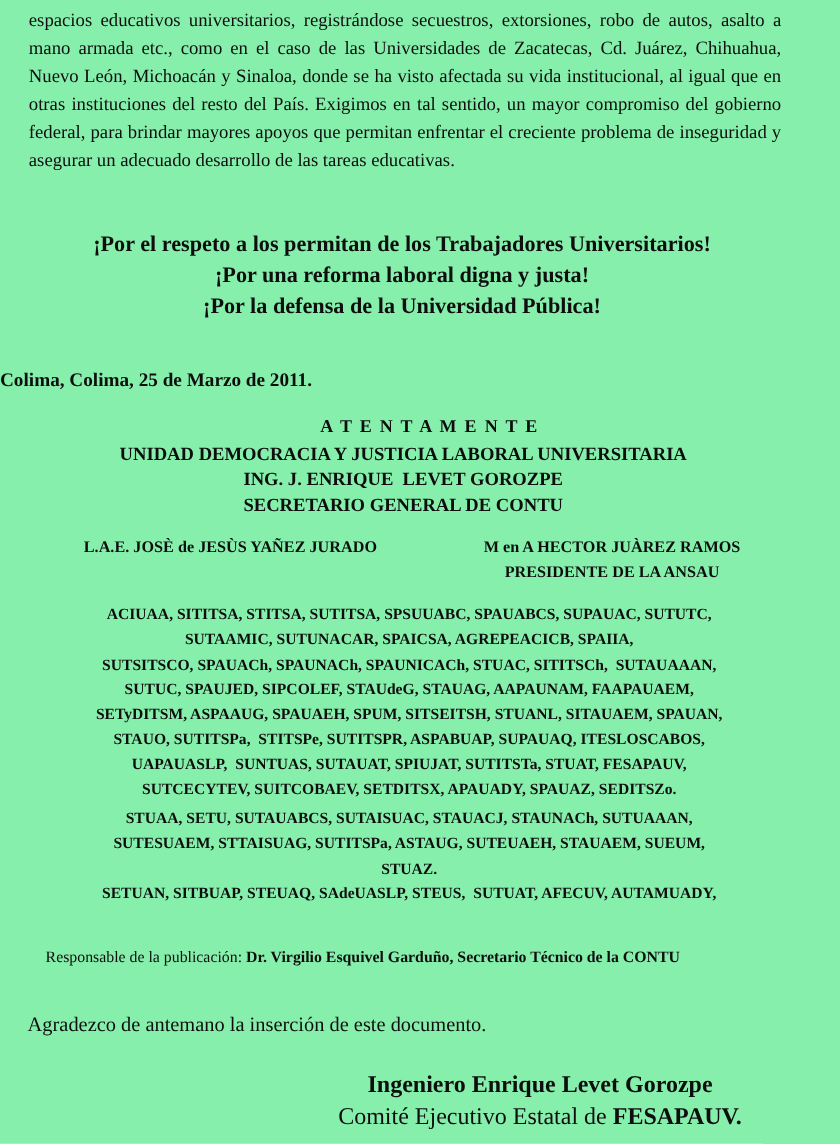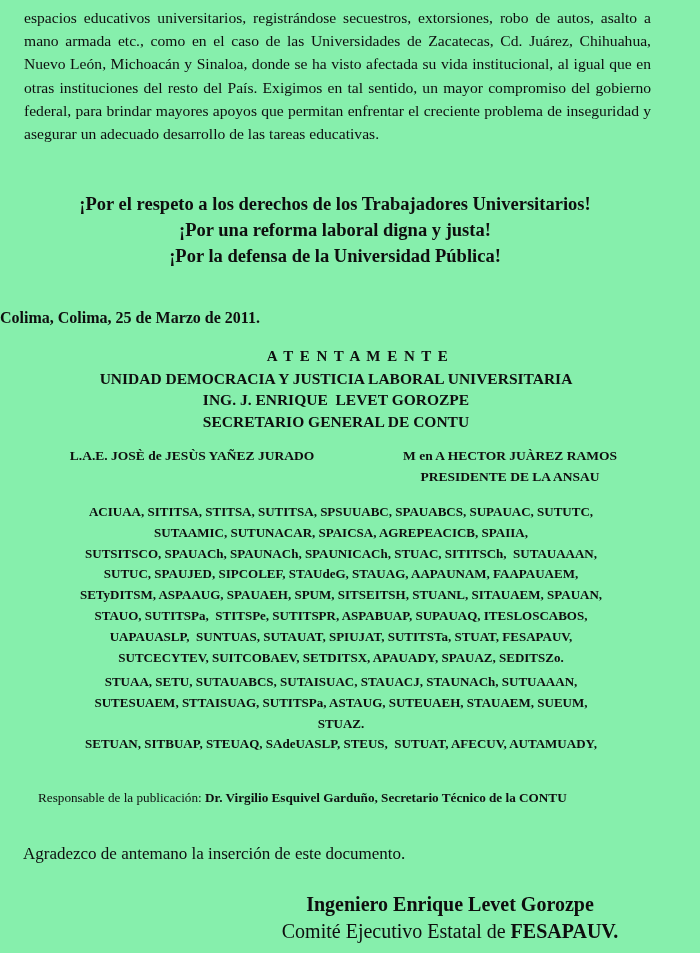--- a/index.html
+++ b/index.html
@@ -69,21 +69,21 @@
   .signature b { font-weight: bold; }
 </style>
 </head>
 <body>
 
 <div class="page">
 
   <p class="intro">espacios educativos universitarios, registrándose secuestros, extorsiones, robo de autos, asalto a mano armada etc., como en el caso de las Universidades de Zacatecas, Cd. Juárez, Chihuahua, Nuevo León, Michoacán y Sinaloa, donde se ha visto afectada su vida institucional, al igual que en otras instituciones del resto del País. Exigimos en tal sentido, un mayor compromiso del gobierno federal, para brindar mayores apoyos que permitan enfrentar el creciente problema de inseguridad y asegurar un adecuado desarrollo de las tareas educativas.</p>
 
   <div class="slogans">
-    <div>¡Por el respeto a los derechos de los Trabajadores Universitarios!</div>
+    <div>¡Por el respeto a los permitan de los Trabajadores Universitarios!</div>
     <div>¡Por una reforma laboral digna y justa!</div>
     <div>¡Por la defensa de la Universidad Pública!</div>
   </div>
 
   <div class="dateline">Colima, Colima, 25 de Marzo de 2011.</div>
 
   <div class="closing">
     <div class="atentamente">A T E N T A M E N T E</div>
     <div>UNIDAD DEMOCRACIA Y JUSTICIA LABORAL UNIVERSITARIA</div>
     <div>ING. J. ENRIQUE  LEVET GOROZPE</div>

